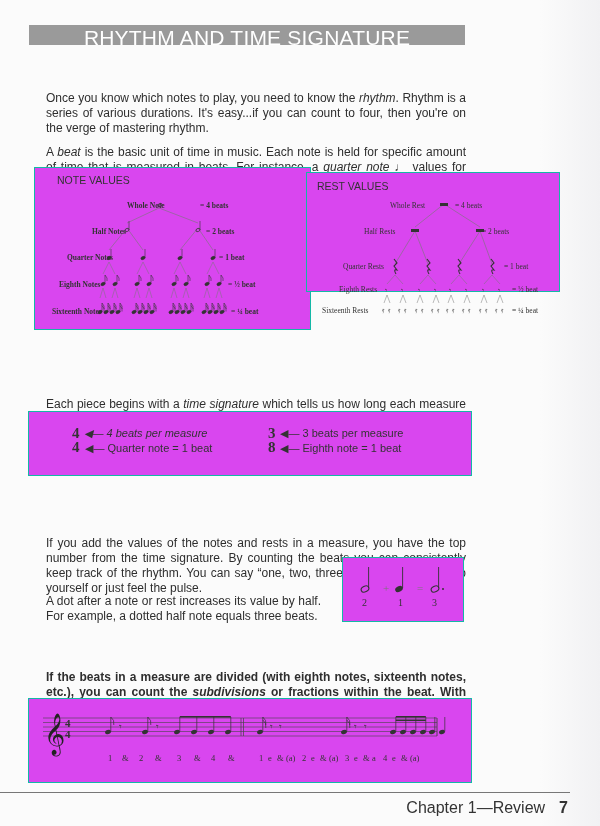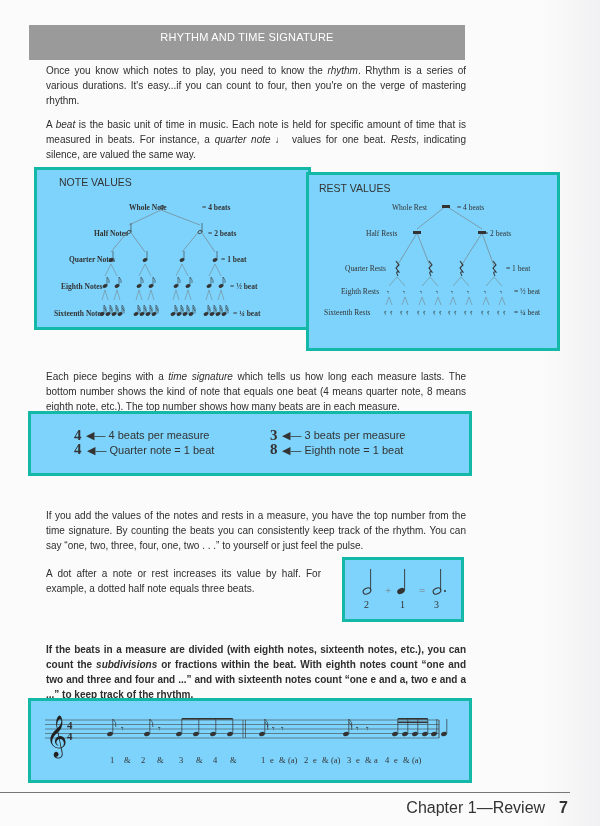--- a/index.html
+++ b/index.html
@@ -1,24 +1,24 @@
 <!DOCTYPE html>
 <html><head>
 <meta charset="utf-8">
 <style>
   html, body { margin:0; padding:0; }
   body { width:600px; height:826px; background:#fbfbfb; position:relative; overflow:hidden;
          font-family:"Liberation Sans", sans-serif; color:#2b2b2b; }
   .page-shade { position:absolute; right:0; top:0; width:60px; height:826px;
          background:linear-gradient(to right, rgba(250,250,250,0), #f1f1f3); }
-  .title-bar { position:absolute; left:29px; top:25px; width:436px; height:35px; background:#9a9a9a;
-         color:#fff; font-size:11px; text-align:center; line-height:25px; letter-spacing:0.2px; }
-  .para { position:absolute; left:46px; width:420px; font-size:10px; line-height:15px; text-align:justify; color:#2e2e2e; }
+  .title-bar { position:absolute; left:29px; top:25px; width:436px; height:20px; background:#9a9a9a;
+         color:#fff; font-size:21px; text-align:center; line-height:25px; letter-spacing:0.2px; }
+  .para { position:absolute; left:46px; width:420px; font-size:12px; line-height:15px; text-align:justify; color:#2e2e2e;margin-top:28px; }
   .para i { font-style:italic; }
-  .box { position:absolute; background:#7dd3fc; border:3px solid #14b8a6; box-sizing:border-box; }
+  .box { position:absolute; background:#d946ef; border:1px solid #14b8a6; box-sizing:border-box; }
   .box-title { position:absolute; font-size:10.5px; color:#333; }
   svg text { font-family:"Liberation Serif", serif; fill:#333; }
   .lbl { font-size:7.5px; font-weight:bold; }
   .lbl2 { font-size:7.5px; }
   .ts-row { position:absolute; font-size:11px; color:#333; }
   .ts-num { position:absolute; font-family:"Liberation Serif", serif; font-weight:bold; font-size:15px; color:#333; }
   .footer-line { position:absolute; left:0; top:792px; width:570px; height:1px; background:#777; }
   .footer { position:absolute; top:799px; right:32px; font-size:16px; color:#333; }
   .footer b { margin-left:14px; }
 </style>
@@ -243,21 +243,21 @@
     <text class="lbl" x="171" y="66">= 2 beats</text>
     <text class="lbl" x="32" y="92">Quarter Notes</text>
     <text class="lbl" x="184" y="92">= 1 beat</text>
     <text class="lbl" x="24" y="119">Eighth Notes</text>
     <text class="lbl" x="193" y="119">= ½ beat</text>
     <text class="lbl" x="17" y="146">Sixteenth Notes</text>
     <text class="lbl" x="196" y="146">= ¼ beat</text>
   </svg>
 </div>
 
-<div class="box" style="left:306px; top:172px; width:254px; height:179px;">
+<div class="box" style="left:306px; top:172px; width:254px; height:120px;">
   <div class="box-title" style="left:10px; top:7px;">REST VALUES</div>
   <svg width="244" height="143" style="position:absolute;left:0;top:0;">
     <g stroke="#777" stroke-width="0.6" fill="none">
       <line x1="137" y1="31" x2="108" y2="54"></line>
         <line x1="137" y1="31" x2="173" y2="54"></line>
       <line x1="108" y1="58" x2="88" y2="91"></line>
         <line x1="108" y1="58" x2="121" y2="91"></line>
       <line x1="173" y1="58" x2="152" y2="91"></line>
         <line x1="173" y1="58" x2="185" y2="91"></line>
     </g>
@@ -332,21 +332,21 @@
 </div>
 
 <div class="para" style="top:369px;">
   <span>Each piece begins with a </span><i>time signature</i><span> which tells us how long each measure lasts. The bottom number shows the kind of note that equals one beat (4 means quarter note, 8 means eighth note, etc.). The top number shows how many beats are in each measure.</span>
 </div>
 
 <div class="box" style="left:28px; top:411px; width:444px; height:65px;">
   <div>
     <div class="ts-num" style="left:43px; top:13px;">4</div>
     <div class="ts-num" style="left:43px; top:27px;">4</div>
-    <div class="ts-row" style="left:55px; top:15px;"><span>◀—</span> <span>4 beats per measure</span></div>
+    <div class="ts-row" style="left:55px; top:15px;font-style:italic;"><span>◀—</span> <span>4 beats per measure</span></div>
     <div class="ts-row" style="left:56px; top:30px;"><span>◀—</span> <span>Quarter note = 1 beat</span></div>
   </div>
   <div>
     <div class="ts-num" style="left:239px; top:13px;">3</div>
     <div class="ts-num" style="left:239px; top:27px;">8</div>
     <div class="ts-row" style="left:251px; top:15px;"><span>◀—</span> <span>3 beats per measure</span></div>
     <div class="ts-row" style="left:251px; top:30px;"><span>◀—</span> <span>Eighth note = 1 beat</span></div>
   </div>
 </div>
 

